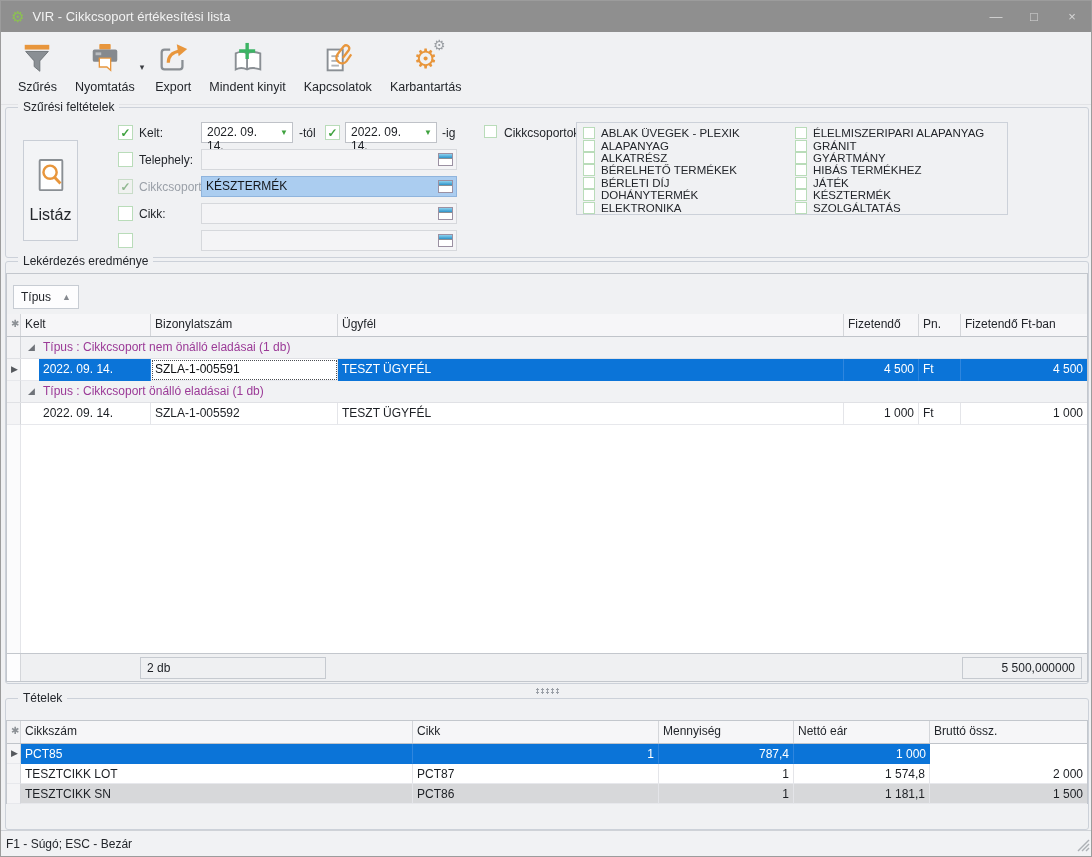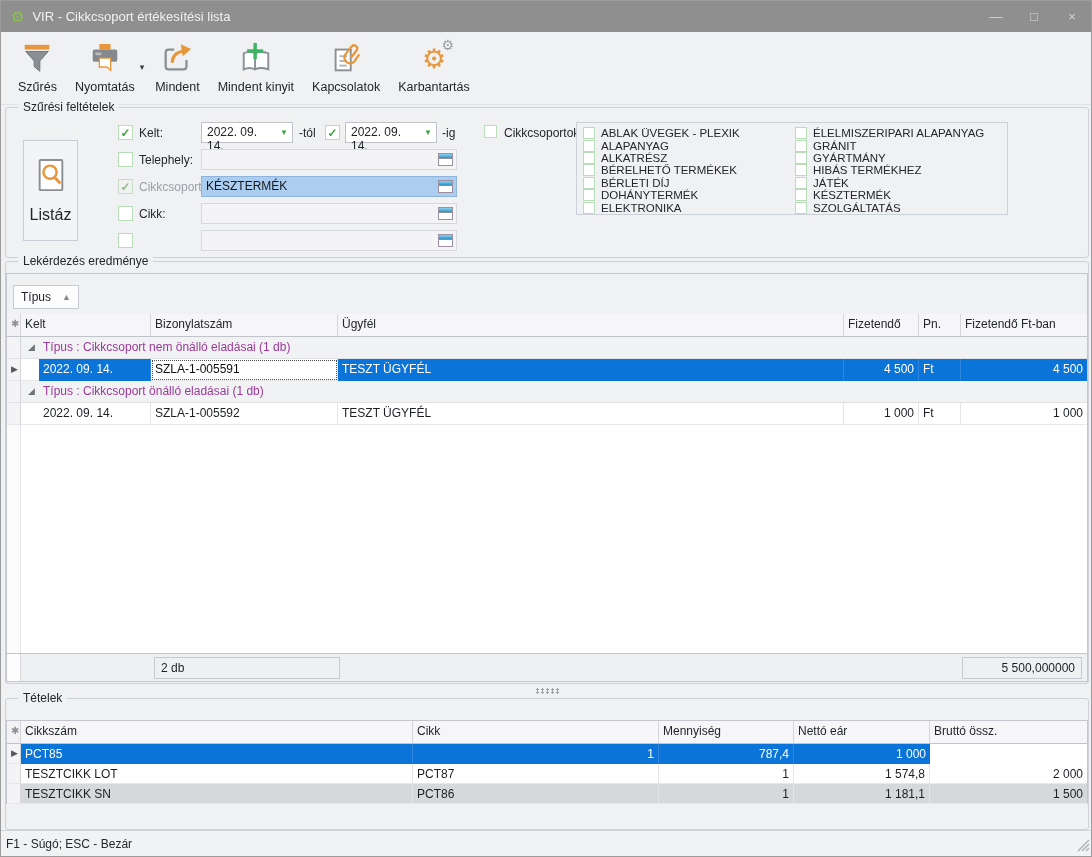--- a/index.html
+++ b/index.html
@@ -146,21 +146,21 @@
     </div>
     <span class="tb-drop">▾</span>
     <div class="tbtn">
       <span class="ticon">
         <svg viewBox="0 0 36 36" width="34" height="34">
             <path d="M15 8 H9 a3 3 0 0 0 -3 3 V26 a3 3 0 0 0 3 3 H25 a3 3 0 0 0 3 -3 V19" fill="none" stroke="#8a8f94" stroke-width="2.4"></path>
             <path d="M13 22 C13 14 19 10.5 25 9.5" fill="none" stroke="#e8963c" stroke-width="3.4"></path>
             <path d="M22 2.5 L33 7.5 L24 15 Z" fill="#e8963c"></path>
           </svg>
       </span>
-      <span class="tlabel">Mindent</span>
+      <span class="tlabel">Export</span>
     </div>
     <div class="tbtn">
       <span class="ticon">
         <svg viewBox="0 0 36 36" width="34" height="34">
             <path d="M5 12 C9 10 13 10 17 12 C21 10 25 10 31 12 V29 C25 27 21 27 17 29 C13 27 9 27 5 29 Z" fill="#fff" stroke="#8a8f94" stroke-width="2"></path>
             <line x1="17" y1="12" x2="17" y2="29" stroke="#8a8f94" stroke-width="2"></line>
             <rect x="15.3" y="1" width="3.6" height="17" fill="#3cb464"></rect>
             <rect x="8.6" y="7.7" width="17" height="3.6" fill="#3cb464"></rect>
           </svg>
       </span>
@@ -369,21 +369,21 @@
       <div class="gcell">Ft</div>
       <div class="gcell num" style="border-right:none;">1 000</div>
     </div>
 
     <div class="gfiller">
         <div class="indstrip"></div>
       </div>
 
     <div class="gfooter">
       <div class="findcell"></div>
-      <div class="fbox" style="left:147px; width:186px;">2 db</div>
+      <div class="fbox" style="left:133px; width:186px;">2 db</div>
       <div class="fbox right" style="right:5px; width:120px;">5 500,000000</div>
     </div>
   </div>
 
   <div class="splitter">
       <div class="dots"></div>
     </div>
 
   <div class="groupbox" style="left:4px; top:697px; width:1084px; height:132px;">
     <span class="gb-label">Tételek</span>

